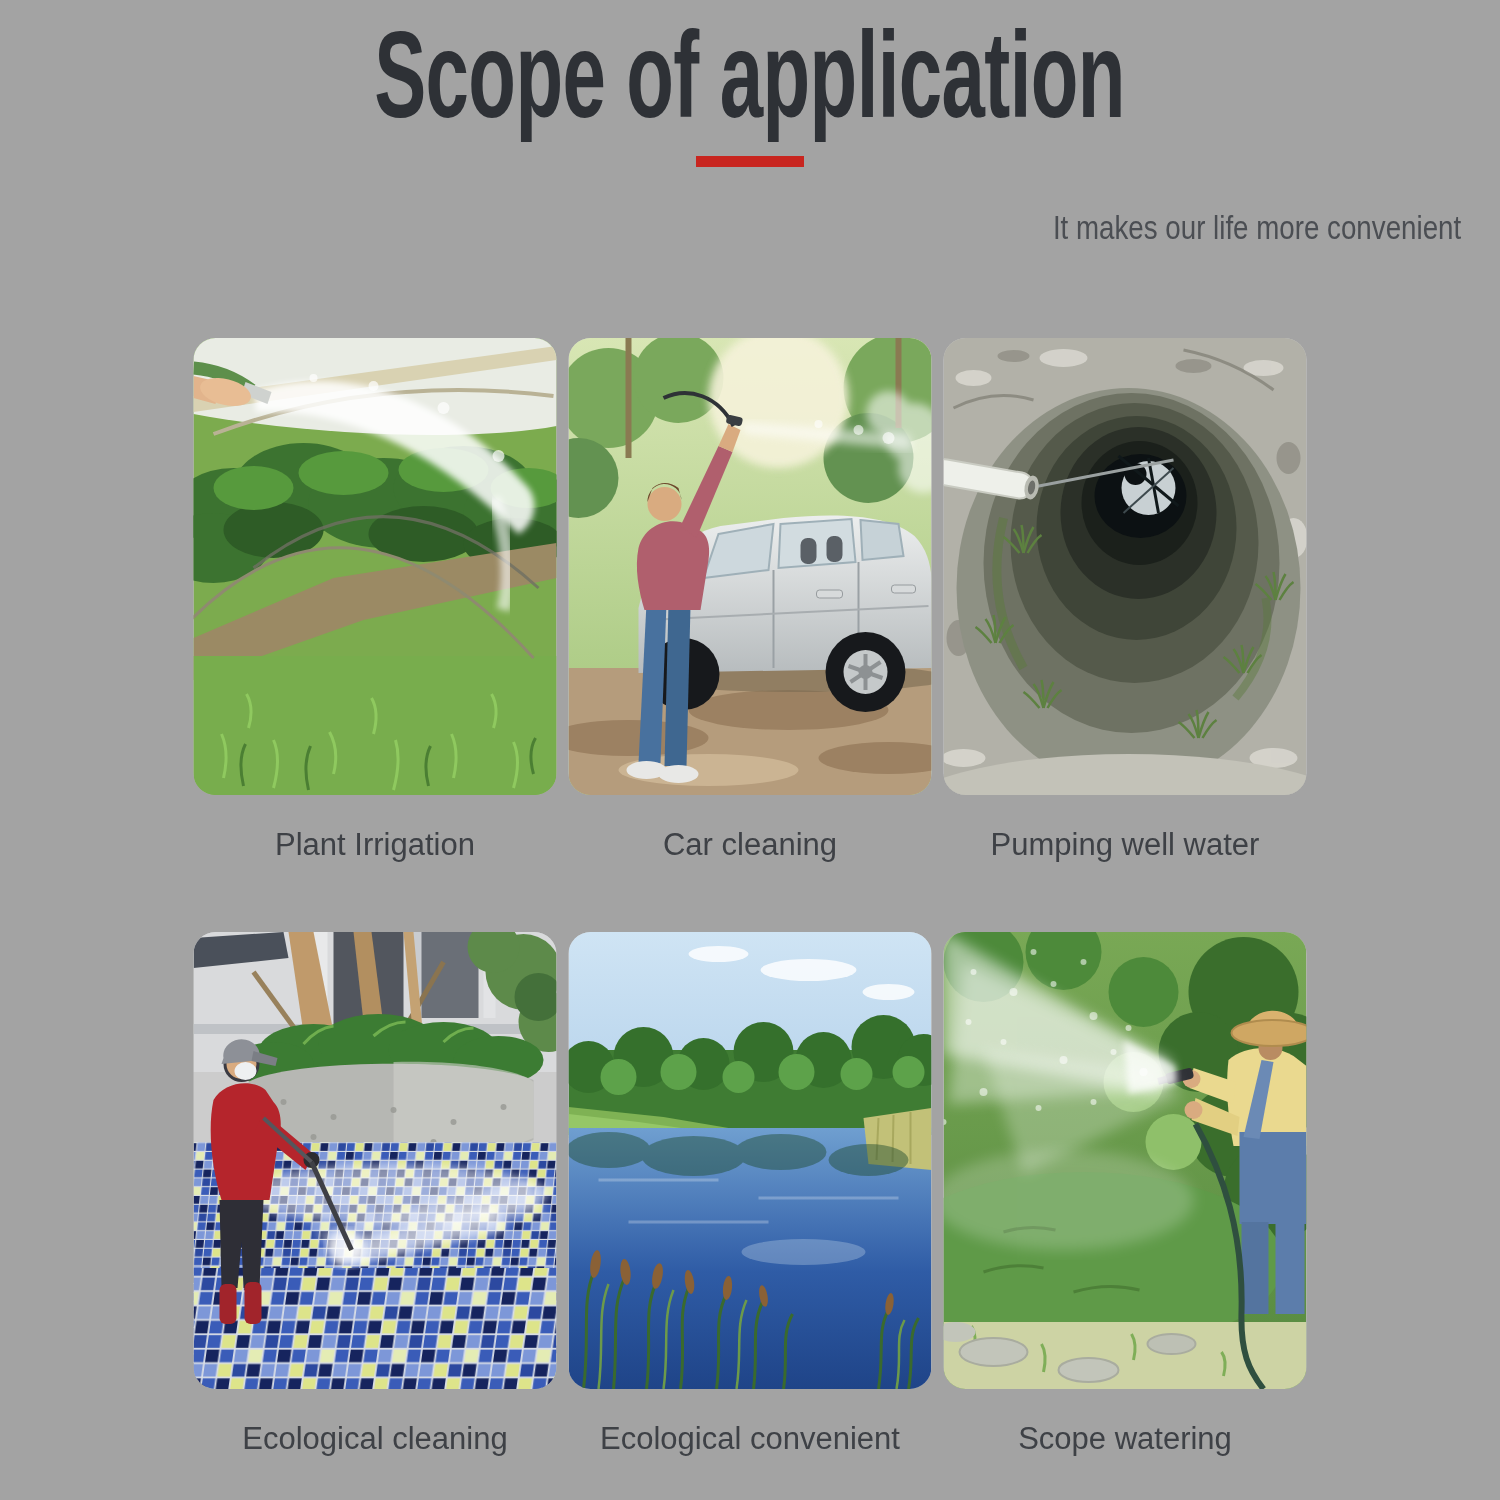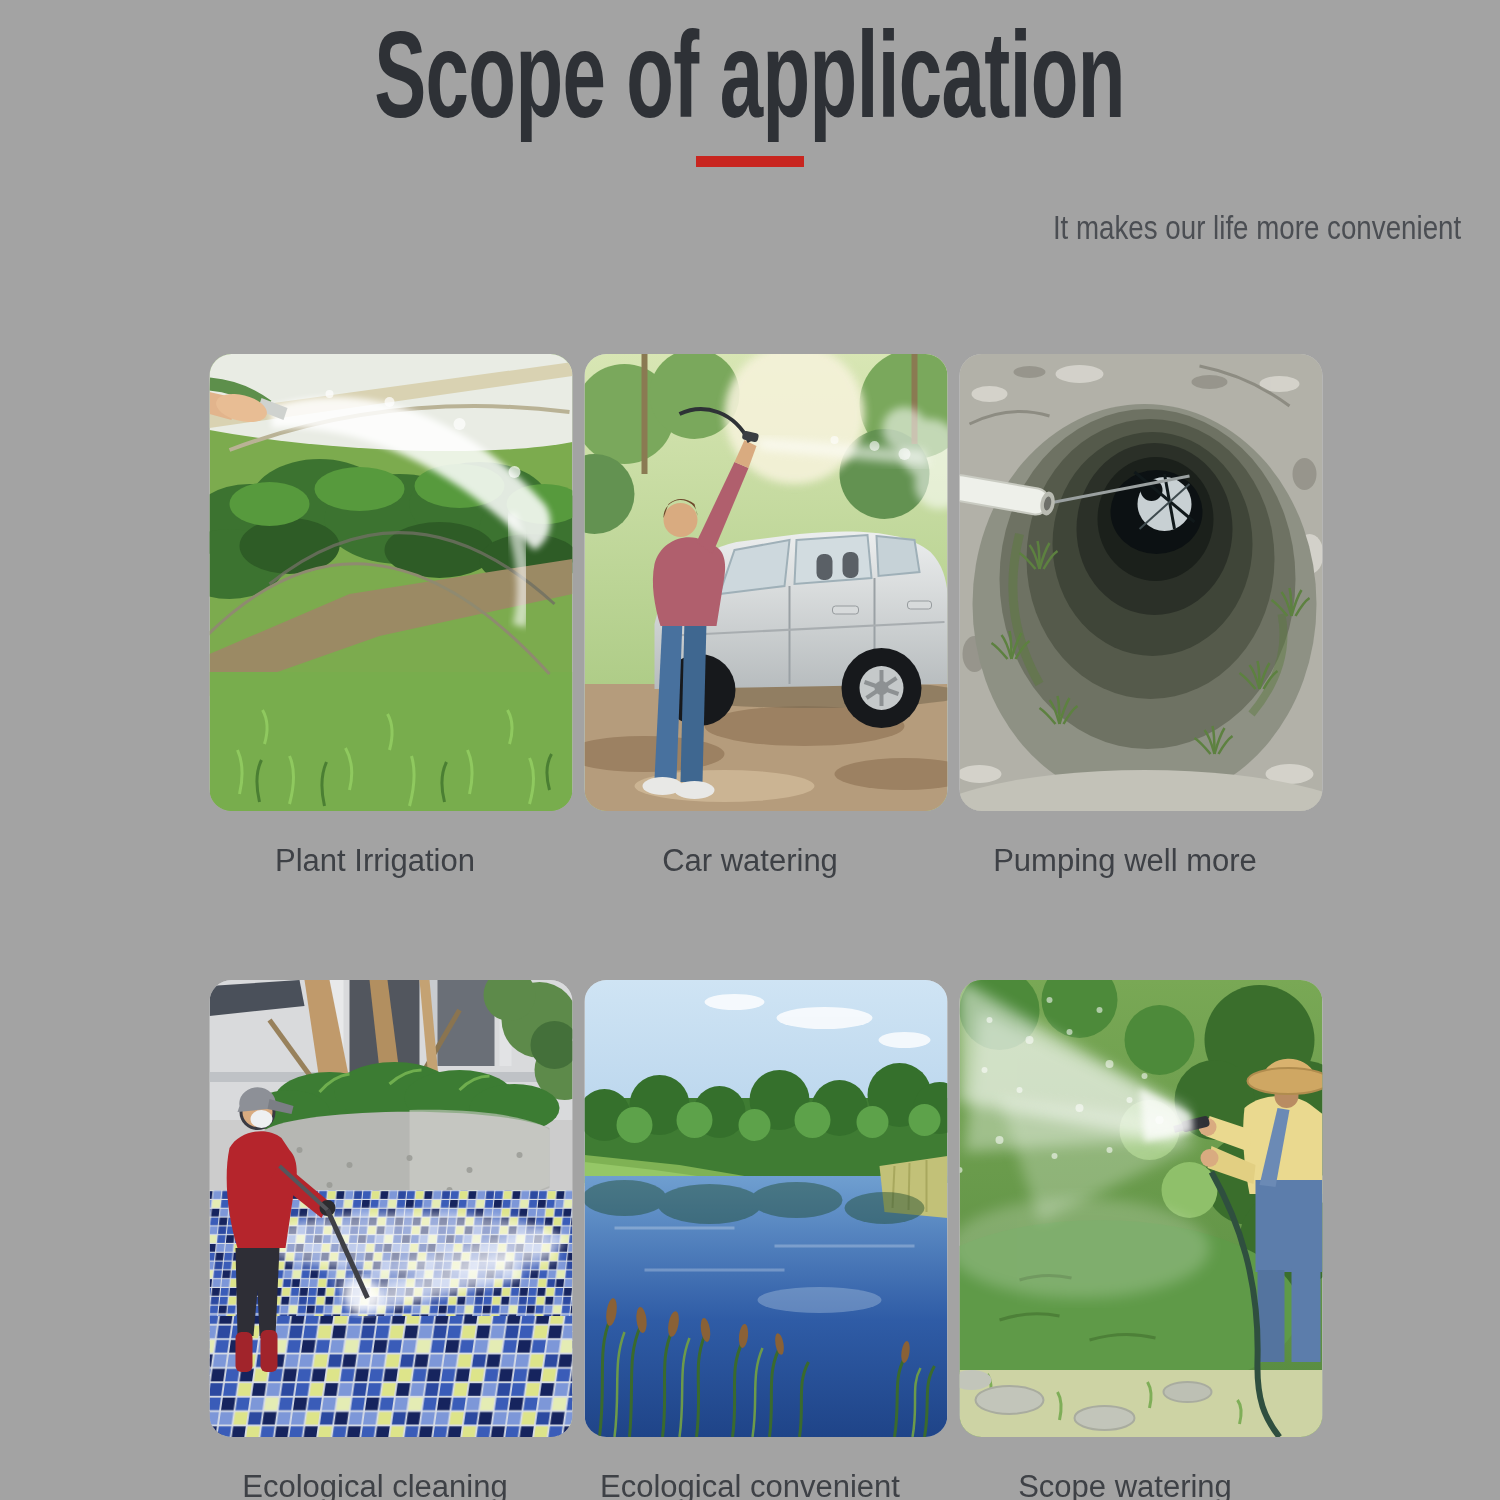--- a/index.html
+++ b/index.html
@@ -27,21 +27,21 @@
     text-align:right;font-size:33px;line-height:1;color:#4b4e53;
     white-space:nowrap;
   }
   .subtitle .squeeze{display:inline-block;transform:scaleX(0.84);transform-origin:center;}
   .grid{
     position:absolute;top:338px;left:50%;transform:translateX(-50%);
     width:1113px;
     display:grid;grid-template-columns:repeat(3,363px);
     column-gap:12px;row-gap:0;
   }
-  figure.card{margin:16px;}
+  figure.card{margin:0;}
   .photo{
     width:363px;height:457px;border-radius:22px;overflow:hidden;
     background:#ccc;
   }
   .photo svg{display:block;width:100%;height:100%;}
   figcaption{
     margin-top:31px;margin-bottom:68px;
     text-align:center;font-size:31px;line-height:38px;color:#3e4146;
   }
 </style>
@@ -200,21 +200,21 @@
           <ellipse cx="110" cy="436" rx="20" ry="9" fill="#e8e8e6"></ellipse>
           <path d="M70,210 C75,190 95,180 112,184 L130,192 C140,196 142,210 140,222 L132,272 L76,272 C70,252 66,230 70,210 Z" fill="#b05f6d"></path>
           <polygon points="112,188 150,108 164,114 128,200" fill="#b05f6d"></polygon>
           <polygon points="150,108 160,86 172,92 164,114" fill="#d9ab80"></polygon>
           <circle cx="96" cy="166" r="17" fill="#d9ab80"></circle>
           <path d="M79,164 A17,17 0 0 1 113,162 L110,150 Q96,140 84,150 Z" fill="#6e482c"></path>
           <path d="M165,88 C150,58 120,48 95,60" stroke="#2e3236" stroke-width="4" fill="none"></path>
           <rect x="158" y="78" width="16" height="9" rx="3" fill="#3a3e42" transform="rotate(12 166 82)"></rect>
         </svg>
       </div>
-      <figcaption>Car watering</figcaption>
+      <figcaption>Car cleaning</figcaption>
     </figure>
 
     <figure class="card">
       <div class="photo">
         <svg viewBox="0 0 363 457" preserveAspectRatio="none" aria-hidden="true">
           <defs>
             <g id="tuft" stroke="#5d8140" stroke-width="2.5" fill="none">
               <path d="M0,0 q-5,-18 -10,-24"></path>
                 <path d="M0,0 q0,-20 -2,-28"></path>
                 <path d="M0,0 q5,-18 10,-26"></path>
@@ -263,21 +263,21 @@
           </g>
           <use href="#tuft" x="80" y="215"></use>
             <use href="#tuft" x="52" y="305"></use>
             <use href="#tuft" x="100" y="370"></use>
           <use href="#tuft" x="300" y="335"></use>
             <use href="#tuft" x="332" y="262"></use>
             <use href="#tuft" x="255" y="400"></use>
           <ellipse cx="185" cy="478" rx="235" ry="62" fill="#c3c2b8"></ellipse>
         </svg>
       </div>
-      <figcaption>Pumping well more</figcaption>
+      <figcaption>Pumping well water</figcaption>
     </figure>
 
     <figure class="card">
       <div class="photo">
         <svg viewBox="0 0 363 457" preserveAspectRatio="none" aria-hidden="true">
           <defs>
             <pattern id="mos1" width="40" height="32" patternUnits="userSpaceOnUse" patternTransform="skewX(-6) scale(1.1)">
               <rect width="40" height="32" fill="#d8dde6"></rect>
               <rect x="0" y="0" width="7" height="7" fill="#3a5cb8"></rect>
                 <rect x="8" y="0" width="7" height="7" fill="#dde48a"></rect>

